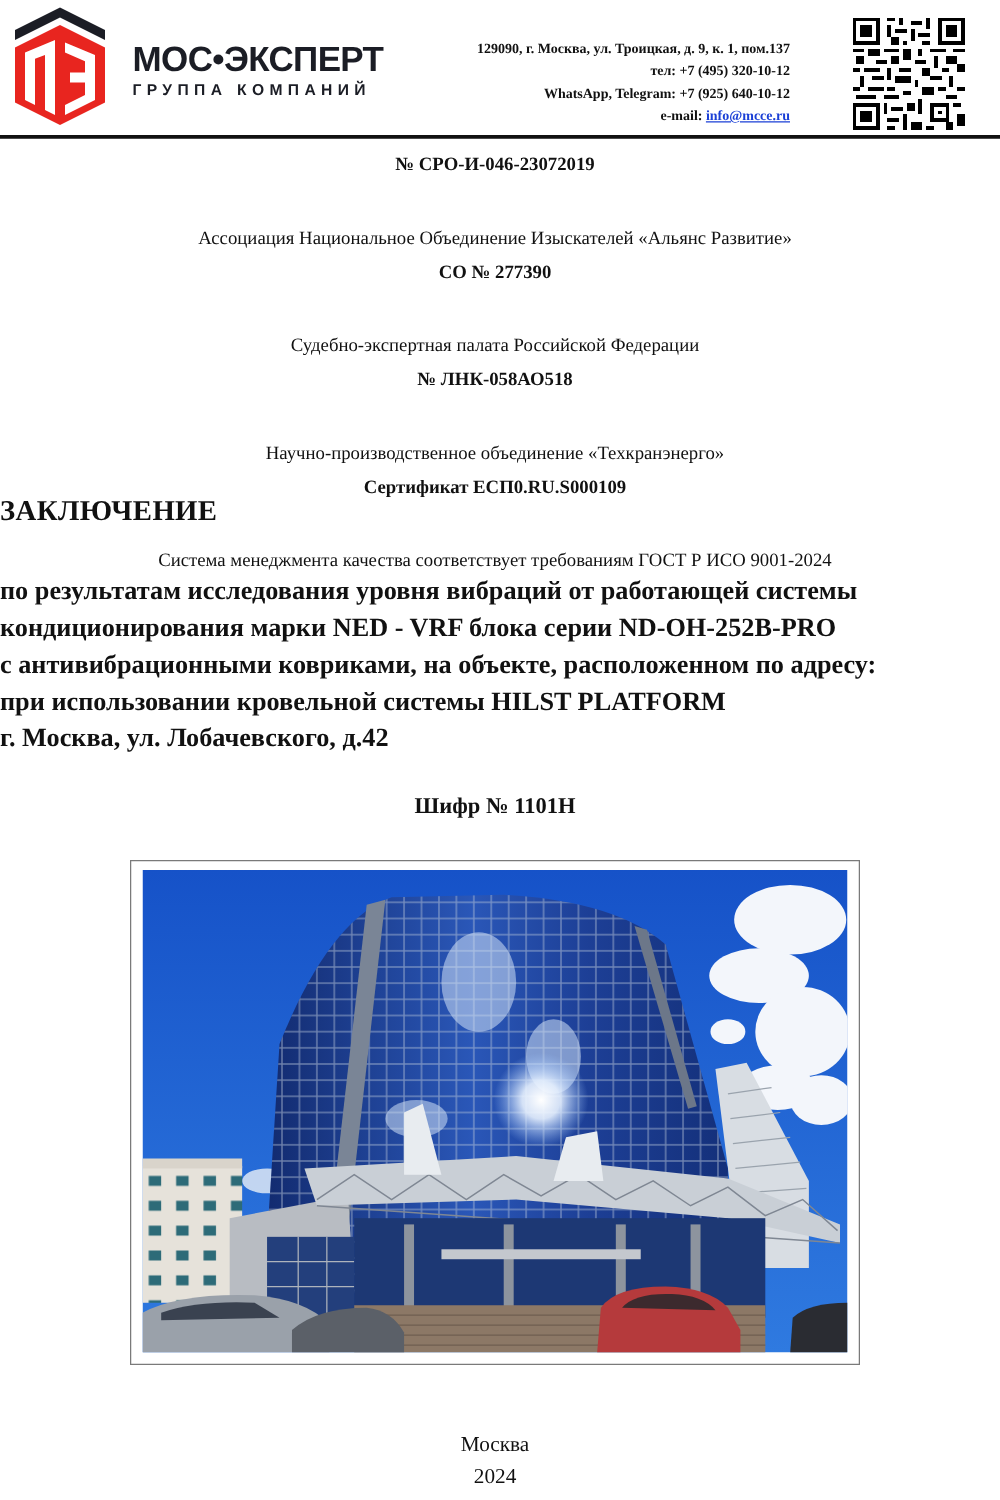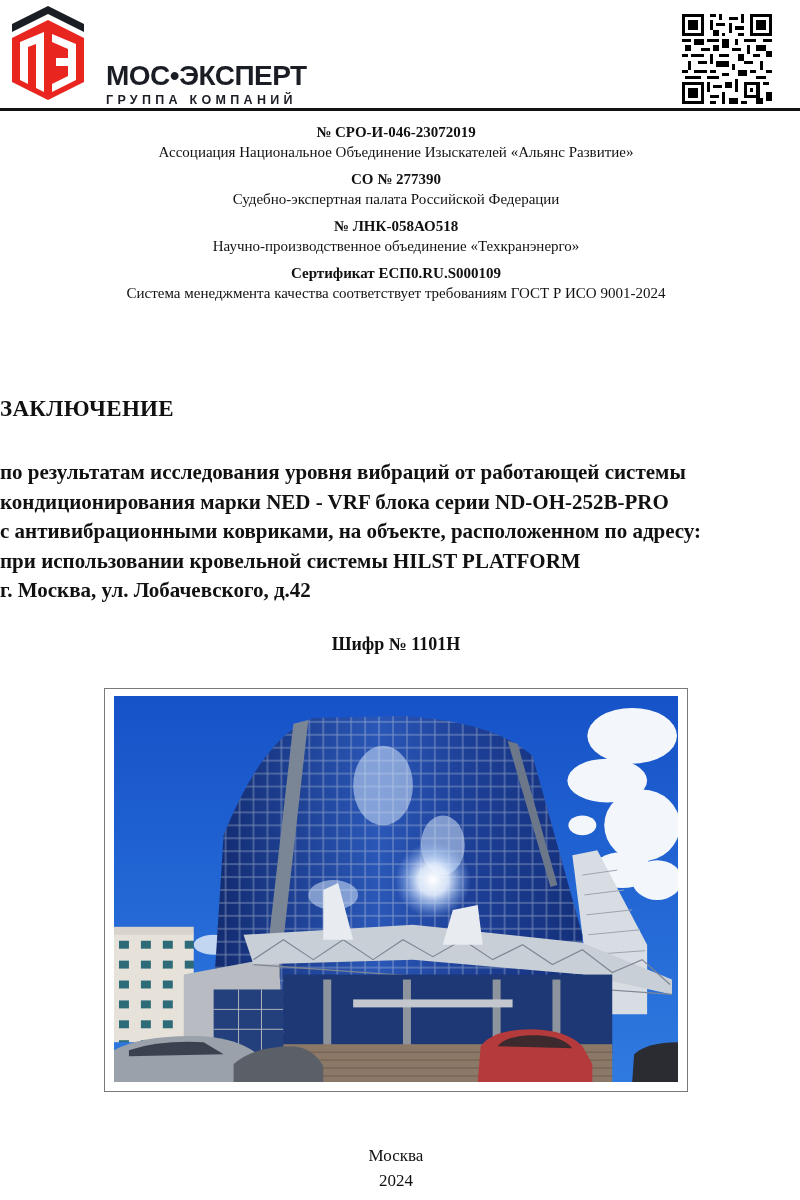--- a/index.html
+++ b/index.html
@@ -2,21 +2,21 @@
 <html><head>
 <meta charset="utf-8">
 <style>
   * { margin: 0; padding: 0; box-sizing: border-box; }
   html, body { width: 800px; height: 1200px; background: #ffffff; overflow: hidden; }
   body { position: relative; font-family: "Liberation Serif", "DejaVu Serif", serif; color: #111; }
 
   
   .header { position: absolute; left: 0; top: 0; width: 800px; height: 112px; }
   .logo-mark { position: absolute; left: 8px; top: 2px; width: 80px; height: 100px; }
-  .brand { position: absolute; left: 106px; top: 33px; margin-top: 28px; }
+  .brand { position: absolute; left: 106px; top: 33px; }
   .brand-name {
     font-family: "Liberation Sans", "DejaVu Sans", sans-serif;
     font-weight: 700; font-size: 28px; letter-spacing: -0.5px; color: #1b1d25;
     line-height: 30px; white-space: nowrap;
   }
   .brand-sub {
     font-family: "Liberation Sans", "DejaVu Sans", sans-serif;
     font-weight: 700; font-size: 12.5px; letter-spacing: 4.3px; color: #1b1d25;
     margin-top: 2px; white-space: nowrap;
   }
@@ -27,21 +27,21 @@
   }
   .contacts .line { white-space: nowrap; }
   .contacts a { color: #1a3fd6; text-decoration: underline; }
   .qr { position: absolute; left: 682px; top: 14px; width: 90px; height: 90px; }
   .header-rule { position: absolute; left: 0; top: 108px; width: 800px; height: 3px; background: #111; }
 
   
   .accred { position: absolute; left: 0; top: 122px; width: 792px; text-align: center; }
   .acc-block { margin-bottom: 7px; }
   .acc-id { font-weight: 700; font-size: 15px; line-height: 20px; }
-  .acc-org { font-size: 15px; line-height: 20px; }
+  .acc-org { font-size: 15px; line-height: 20px; margin-top: 39px; }
 
   
   .title {
     position: absolute; left: 0; top: 396px; width: 792px; text-align: left;
     font-weight: 700; font-size: 23px; letter-spacing: 0.3px;
   }
   .subject {
     position: absolute; left: 0; top: 458px; width: 792px; text-align: left;
     font-weight: 700; font-size: 21px; line-height: 29.5px;
   }
@@ -77,20 +77,26 @@
     <path d="M12,40 L36,30 L36,90 L28,86 L28,42 L20,45 L20,82 L12,78 Z" fill="#ffffff"></path>
 
     <path d="M44,32 L68,42 L68,78 L44,90 L44,82 L60,74 L60,64 L48,64 L48,56 L60,56 L60,47 L44,40 Z" fill="#ffffff"></path>
   </svg>
 
   <div class="brand">
     <div class="brand-name">МОС•ЭКСПЕРТ</div>
     <div class="brand-sub">ГРУППА КОМПАНИЙ</div>
   </div>
 
+  <div class="contacts">
+    <div class="line">129090, г. Москва, ул. Троицкая, д. 9, к. 1, пом.137</div>
+    <div class="line">тел: +7 (495) 320-10-12</div>
+    <div class="line">WhatsApp, Telegram: +7 (925) 640-10-12</div>
+    <div class="line"><span>e-mail: </span><a>info@mcce.ru</a></div>
+  </div>
 
   <svg class="qr" viewBox="0 0 29 29" shape-rendering="crispEdges">
     <rect width="29" height="29" fill="#fff"></rect>
 
     <g fill="#000">
       <rect x="0" y="0" width="7" height="7"></rect>
         <rect x="22" y="0" width="7" height="7"></rect>
         <rect x="0" y="22" width="7" height="7"></rect>
     </g>
     <g fill="#fff">

